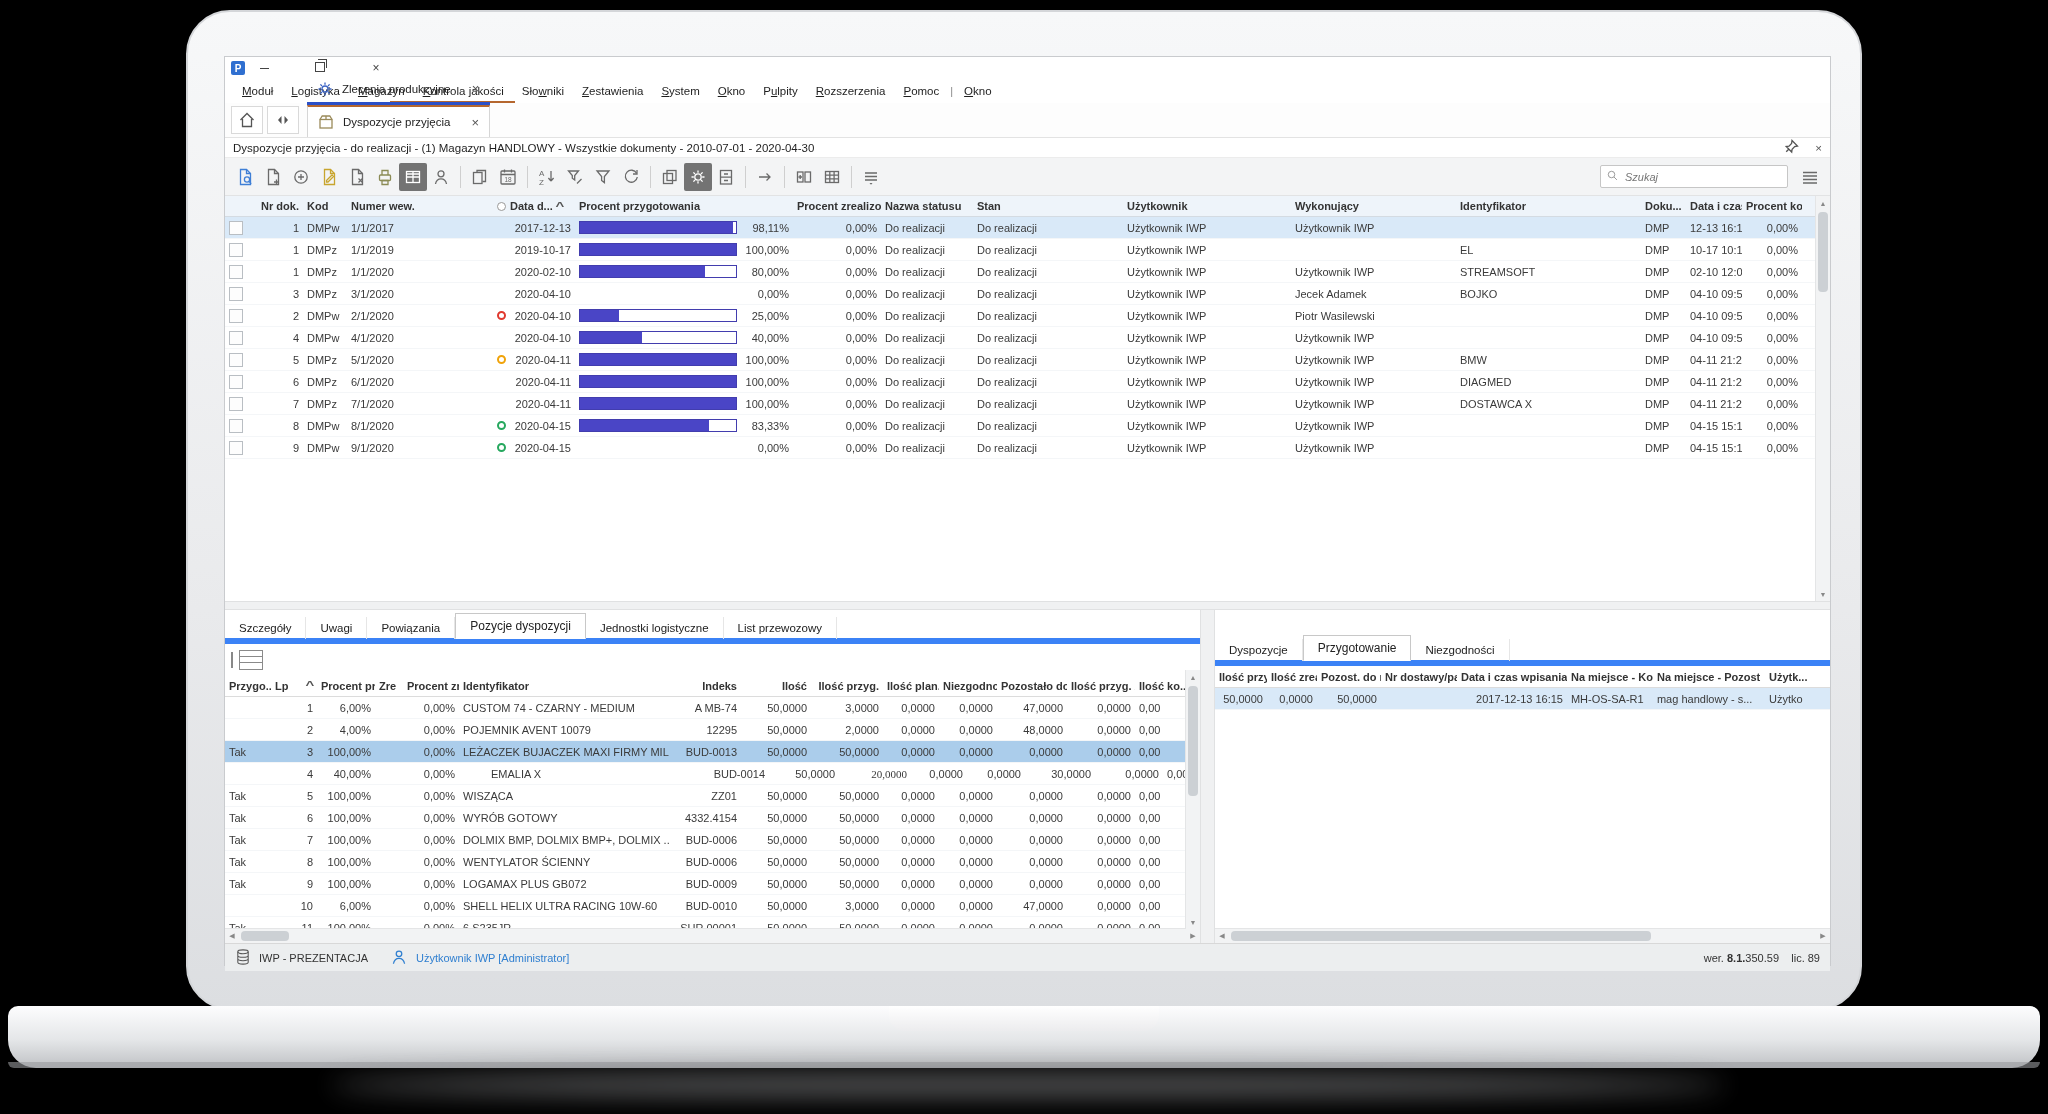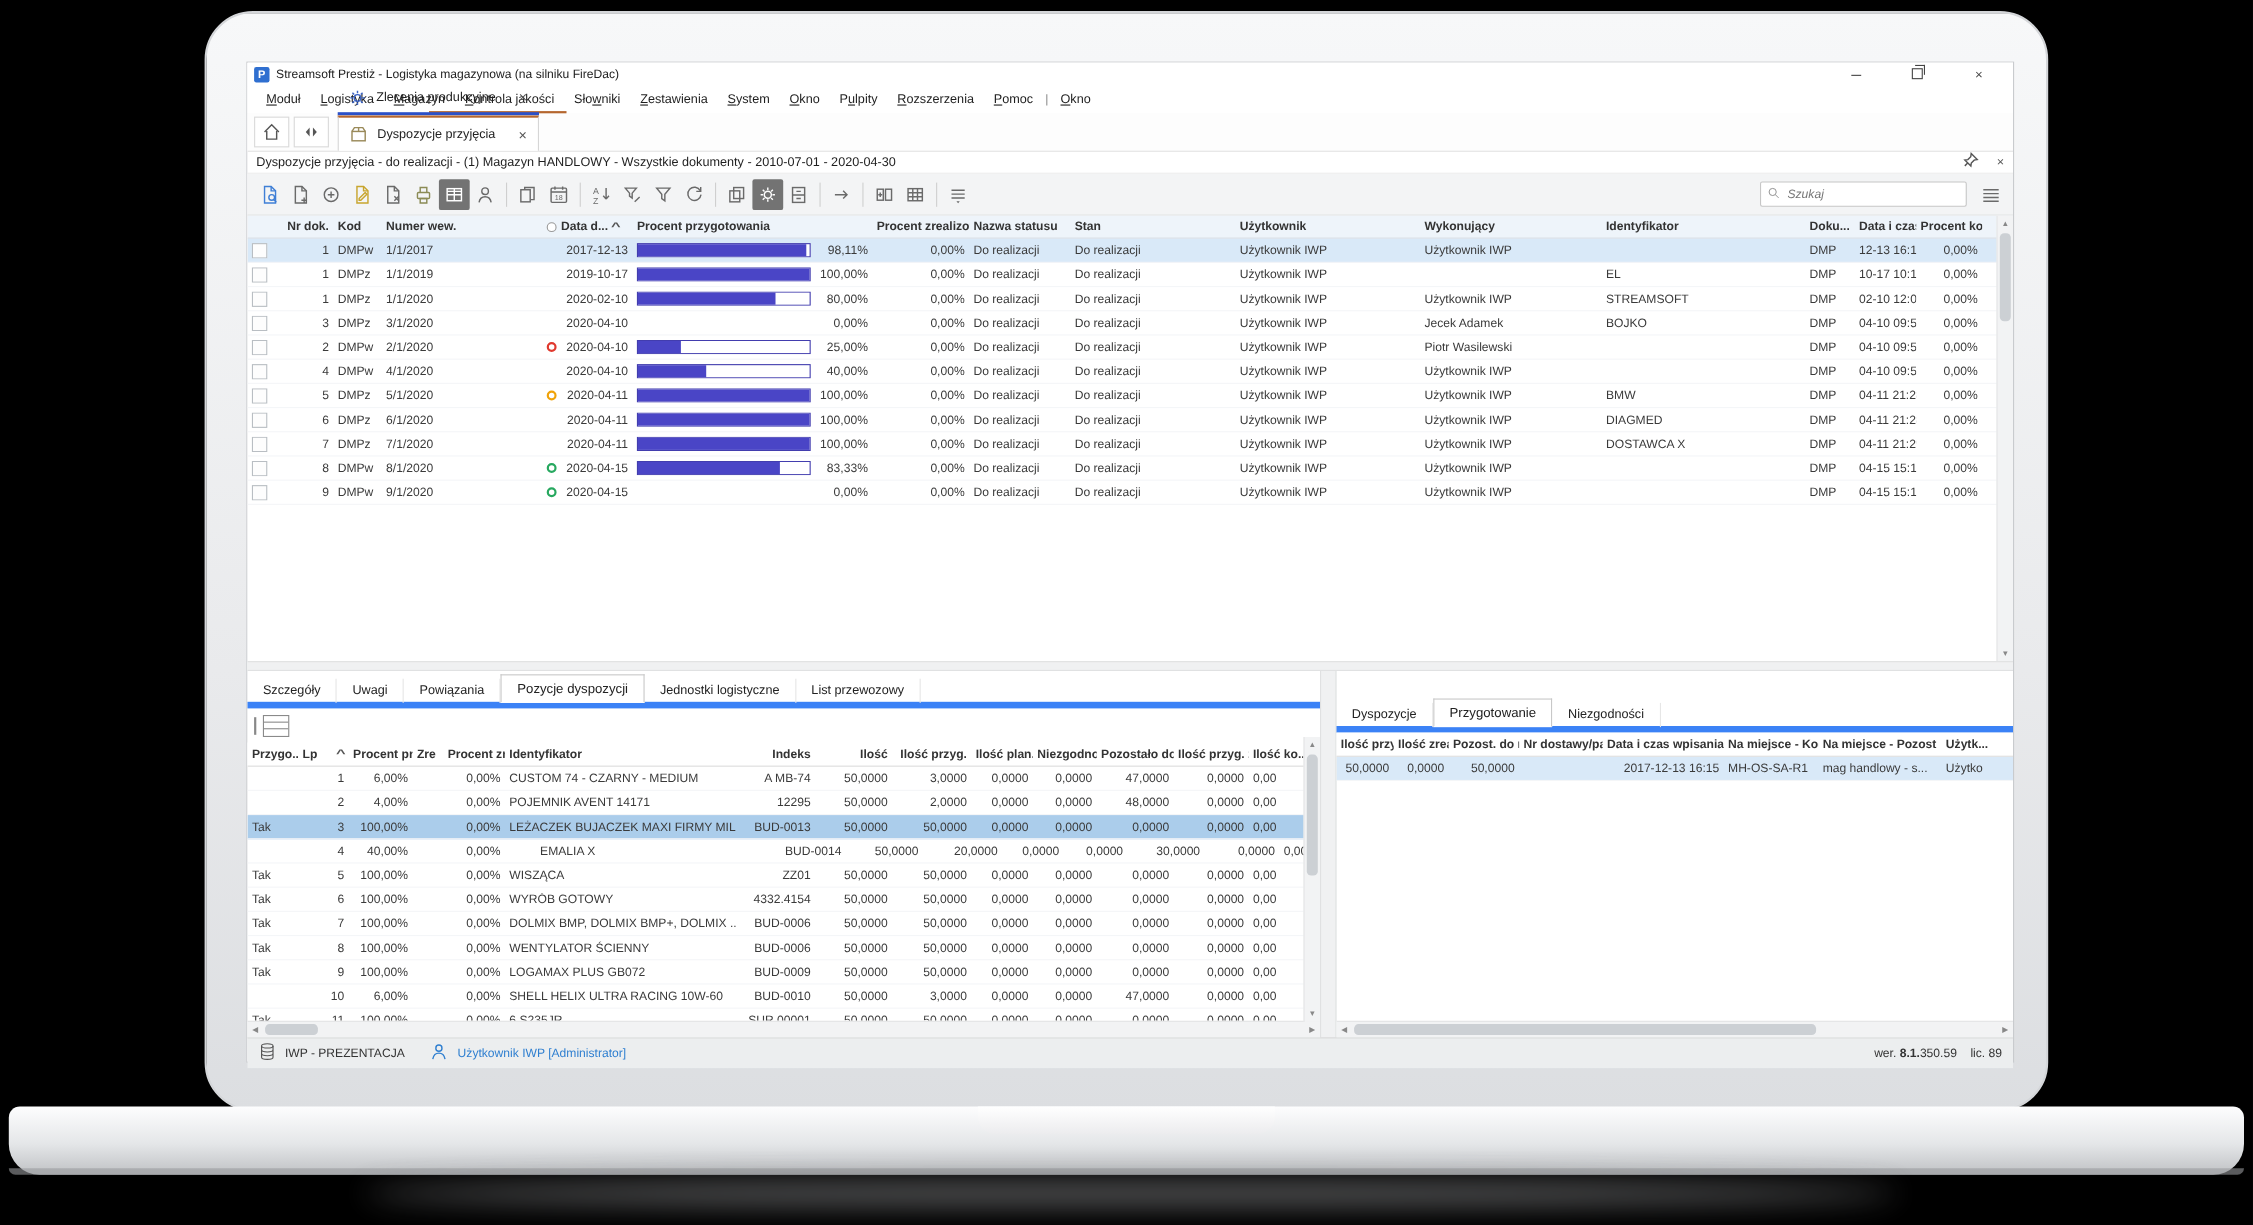--- a/index.html
+++ b/index.html
@@ -112,21 +112,20 @@
   <div class="screen"></div>
   <div class="base"></div>
   <div class="base-notch"></div>
   <div class="base-edge"></div>
   <div class="shadow"></div>
 
   <div class="app">
 
     <div class="titlebar">
       <div class="app-badge">P</div>
-      <div class="title-text">Streamsoft Prestiż - Logistyka magazynowa (na silniku FireDac)</div>
       <div class="wctl">
         <span class="wbtn"><span class="min-glyph"></span></span>
         <span class="wbtn"><span class="restore-glyph"></span></span>
         <span class="wbtn">×</span>
       </div>
     </div>
 
     <div class="menubar">
       <span id="menu-items"><span class="menu-item"><span class="u">M</span>oduł</span><span class="menu-item"><span class="u">L</span>ogistyka</span><span class="menu-item"><span class="u">M</span>agazyn</span><span class="menu-item"><span class="u">K</span>ontrola jakości</span><span class="menu-item">Sło<span class="u">w</span>niki</span><span class="menu-item"><span class="u">Z</span>estawienia</span><span class="menu-item"><span class="u">S</span>ystem</span><span class="menu-item"><span class="u">O</span>kno</span><span class="menu-item">P<span class="u">u</span>lpity</span><span class="menu-item"><span class="u">R</span>ozszerzenia</span><span class="menu-item"><span class="u">P</span>omoc</span><span class="menu-sep">|</span><span class="menu-item"><span class="u">O</span>kno</span></span>
       <span class="accent-line" style="background: rgb(181, 103, 47);"></span>
@@ -677,21 +676,21 @@
               <span class="cell r" style="width: 70px;">47,0000</span>
               <span class="cell r" style="width: 68px;">0,0000</span>
               <span class="cell" style="width: 50px;">0,00</span>
             </div>
             <div class="grow">
               <span class="cell" style="width: 46px;"></span>
               <span class="cell r" style="width: 46px;">2</span>
               <span class="cell r" style="width: 58px;">4,00%</span>
               <span class="cell" style="width: 28px;"></span>
               <span class="cell r" style="width: 56px;">0,00%</span>
-              <span class="cell" style="width: 210px;">POJEMNIK AVENT 14171</span>
+              <span class="cell" style="width: 210px;">POJEMNIK AVENT 10079</span>
               <span class="cell r" style="width: 72px;">12295</span>
               <span class="cell r" style="width: 70px;">50,0000</span>
               <span class="cell r" style="width: 72px;">2,0000</span>
               <span class="cell r" style="width: 56px;">0,0000</span>
               <span class="cell r" style="width: 58px;">0,0000</span>
               <span class="cell r" style="width: 70px;">48,0000</span>
               <span class="cell r" style="width: 68px;">0,0000</span>
               <span class="cell" style="width: 50px;">0,00</span>
             </div>
             <div class="grow sel2">
@@ -712,21 +711,21 @@
             </div>
             <div class="grow">
               <span class="cell" style="width: 46px;"></span>
               <span class="cell r" style="width: 46px;">4</span>
               <span class="cell r" style="width: 58px;">40,00%</span>
               <span class="cell" style="width: 28px;"></span>
               <span class="cell r" style="width: 56px;">0,00%</span>
               <span class="cell" style="width: 210px; margin-left: 28px;">EMALIA X</span>
               <span class="cell r" style="width: 72px;">BUD-0014</span>
               <span class="cell r" style="width: 70px;">50,0000</span>
-              <span class="cell r" style="width: 72px;">20,0000</span>
+              <span class="cell r" style="width: 72px; font-family: Liberation Serif, serif;">20,0000</span>
               <span class="cell r" style="width: 56px;">0,0000</span>
               <span class="cell r" style="width: 58px;">0,0000</span>
               <span class="cell r" style="width: 70px;">30,0000</span>
               <span class="cell r" style="width: 68px;">0,0000</span>
               <span class="cell" style="width: 50px;">0,00</span>
             </div>
             <div class="grow">
               <span class="cell" style="width: 46px;">Tak</span>
               <span class="cell r" style="width: 46px;">5</span>
               <span class="cell r" style="width: 58px;">100,00%</span>

